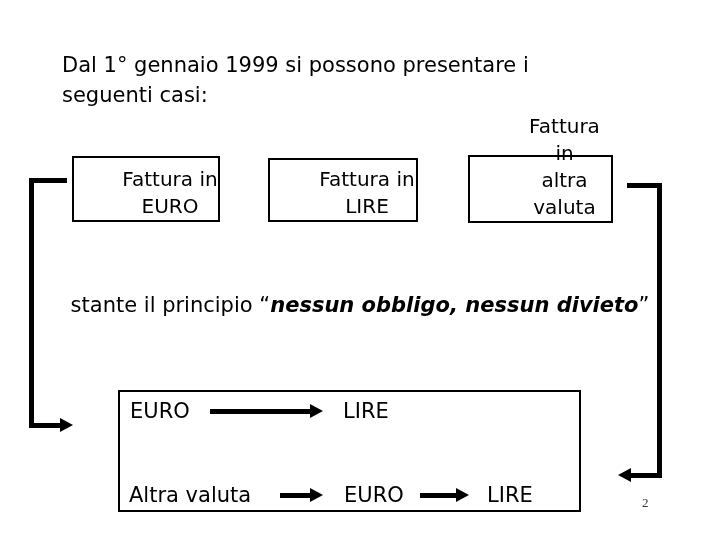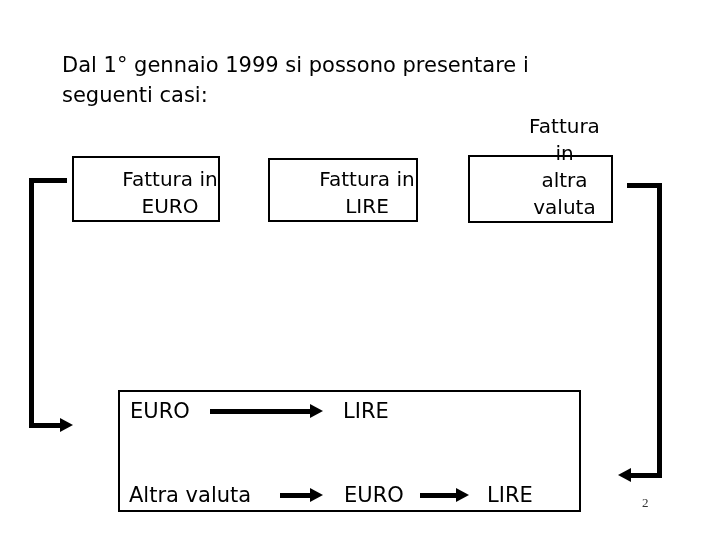--- a/index.html
+++ b/index.html
@@ -92,20 +92,23 @@
   </div>
   <div class="fbox b2">
     <span>Fattura in</span>
     <span>LIRE</span>
   </div>
   <div class="fbox b3">
     <span>Fattura in</span>
     <span>altra valuta</span>
   </div>
 
+  <div class="principle">
+    <span>stante il principio “</span><em>nessun obbligo, nessun divieto</em><span>”</span>
+  </div>
 
   <div class="seg" style="left:29px; top:178px; width:38px; height:5px;"></div>
   <div class="seg" style="left:29px; top:178px; width:5px; height:250px;"></div>
   <div class="harrow right" style="left:29px; top:423px; width:31px;"></div>
 
   <div class="seg" style="left:627px; top:183px; width:35px; height:5px;"></div>
   <div class="seg" style="left:657px; top:183px; width:5px; height:295px;"></div>
   <div class="harrow left" style="left:631px; top:473px; width:31px;"></div>
 
   <div class="flow-box">

